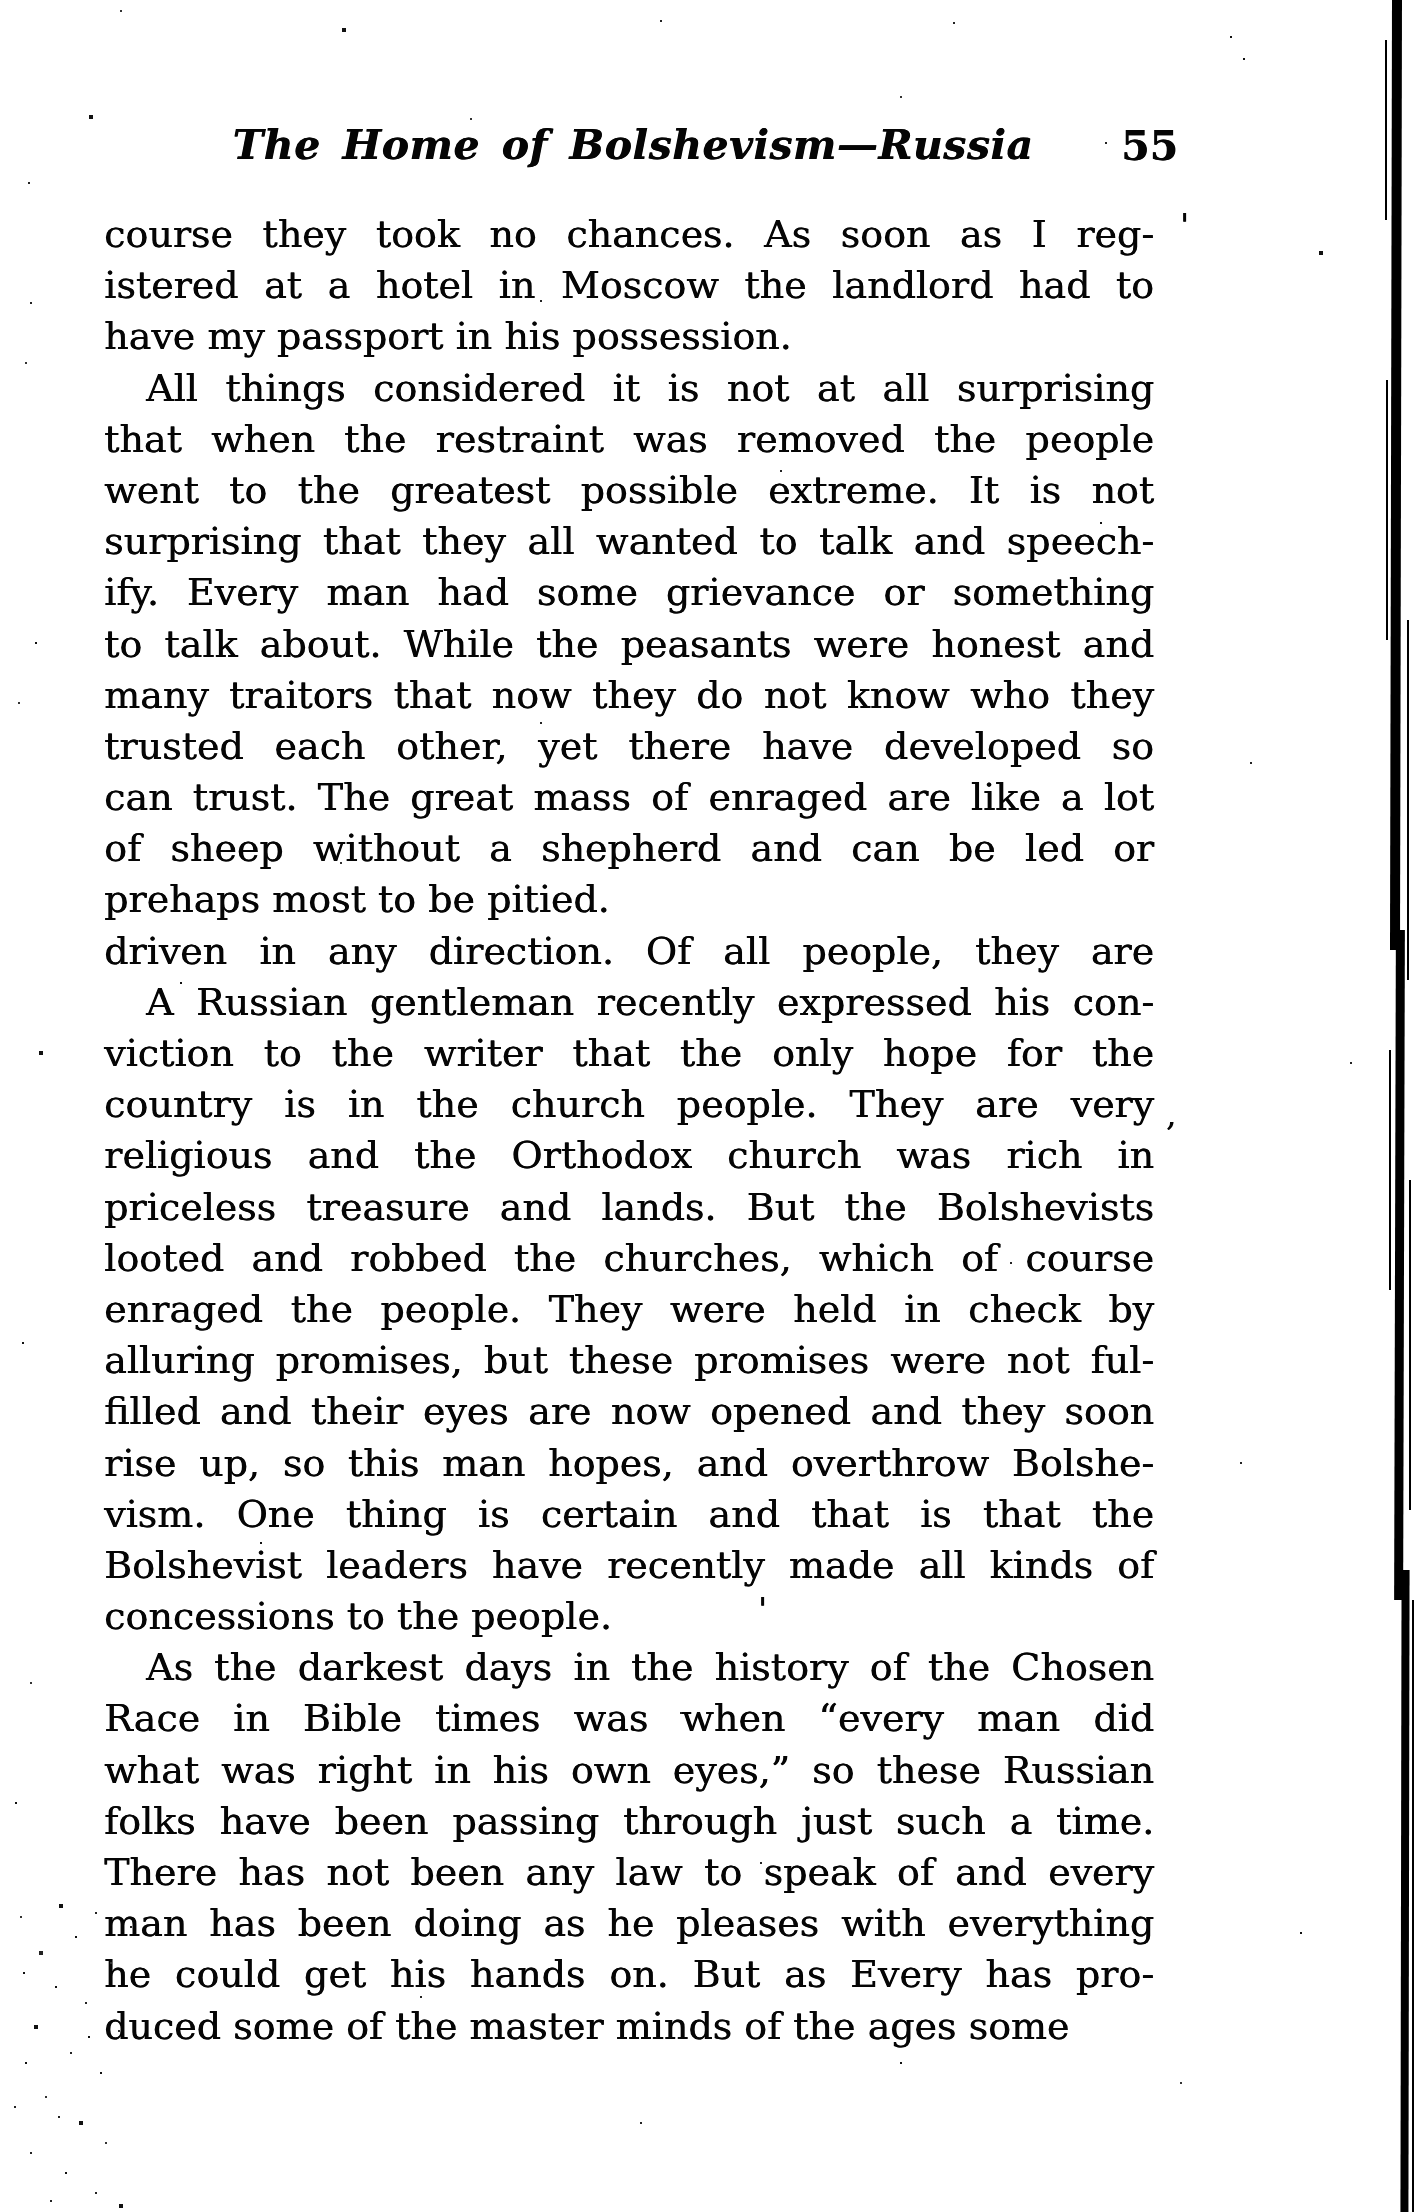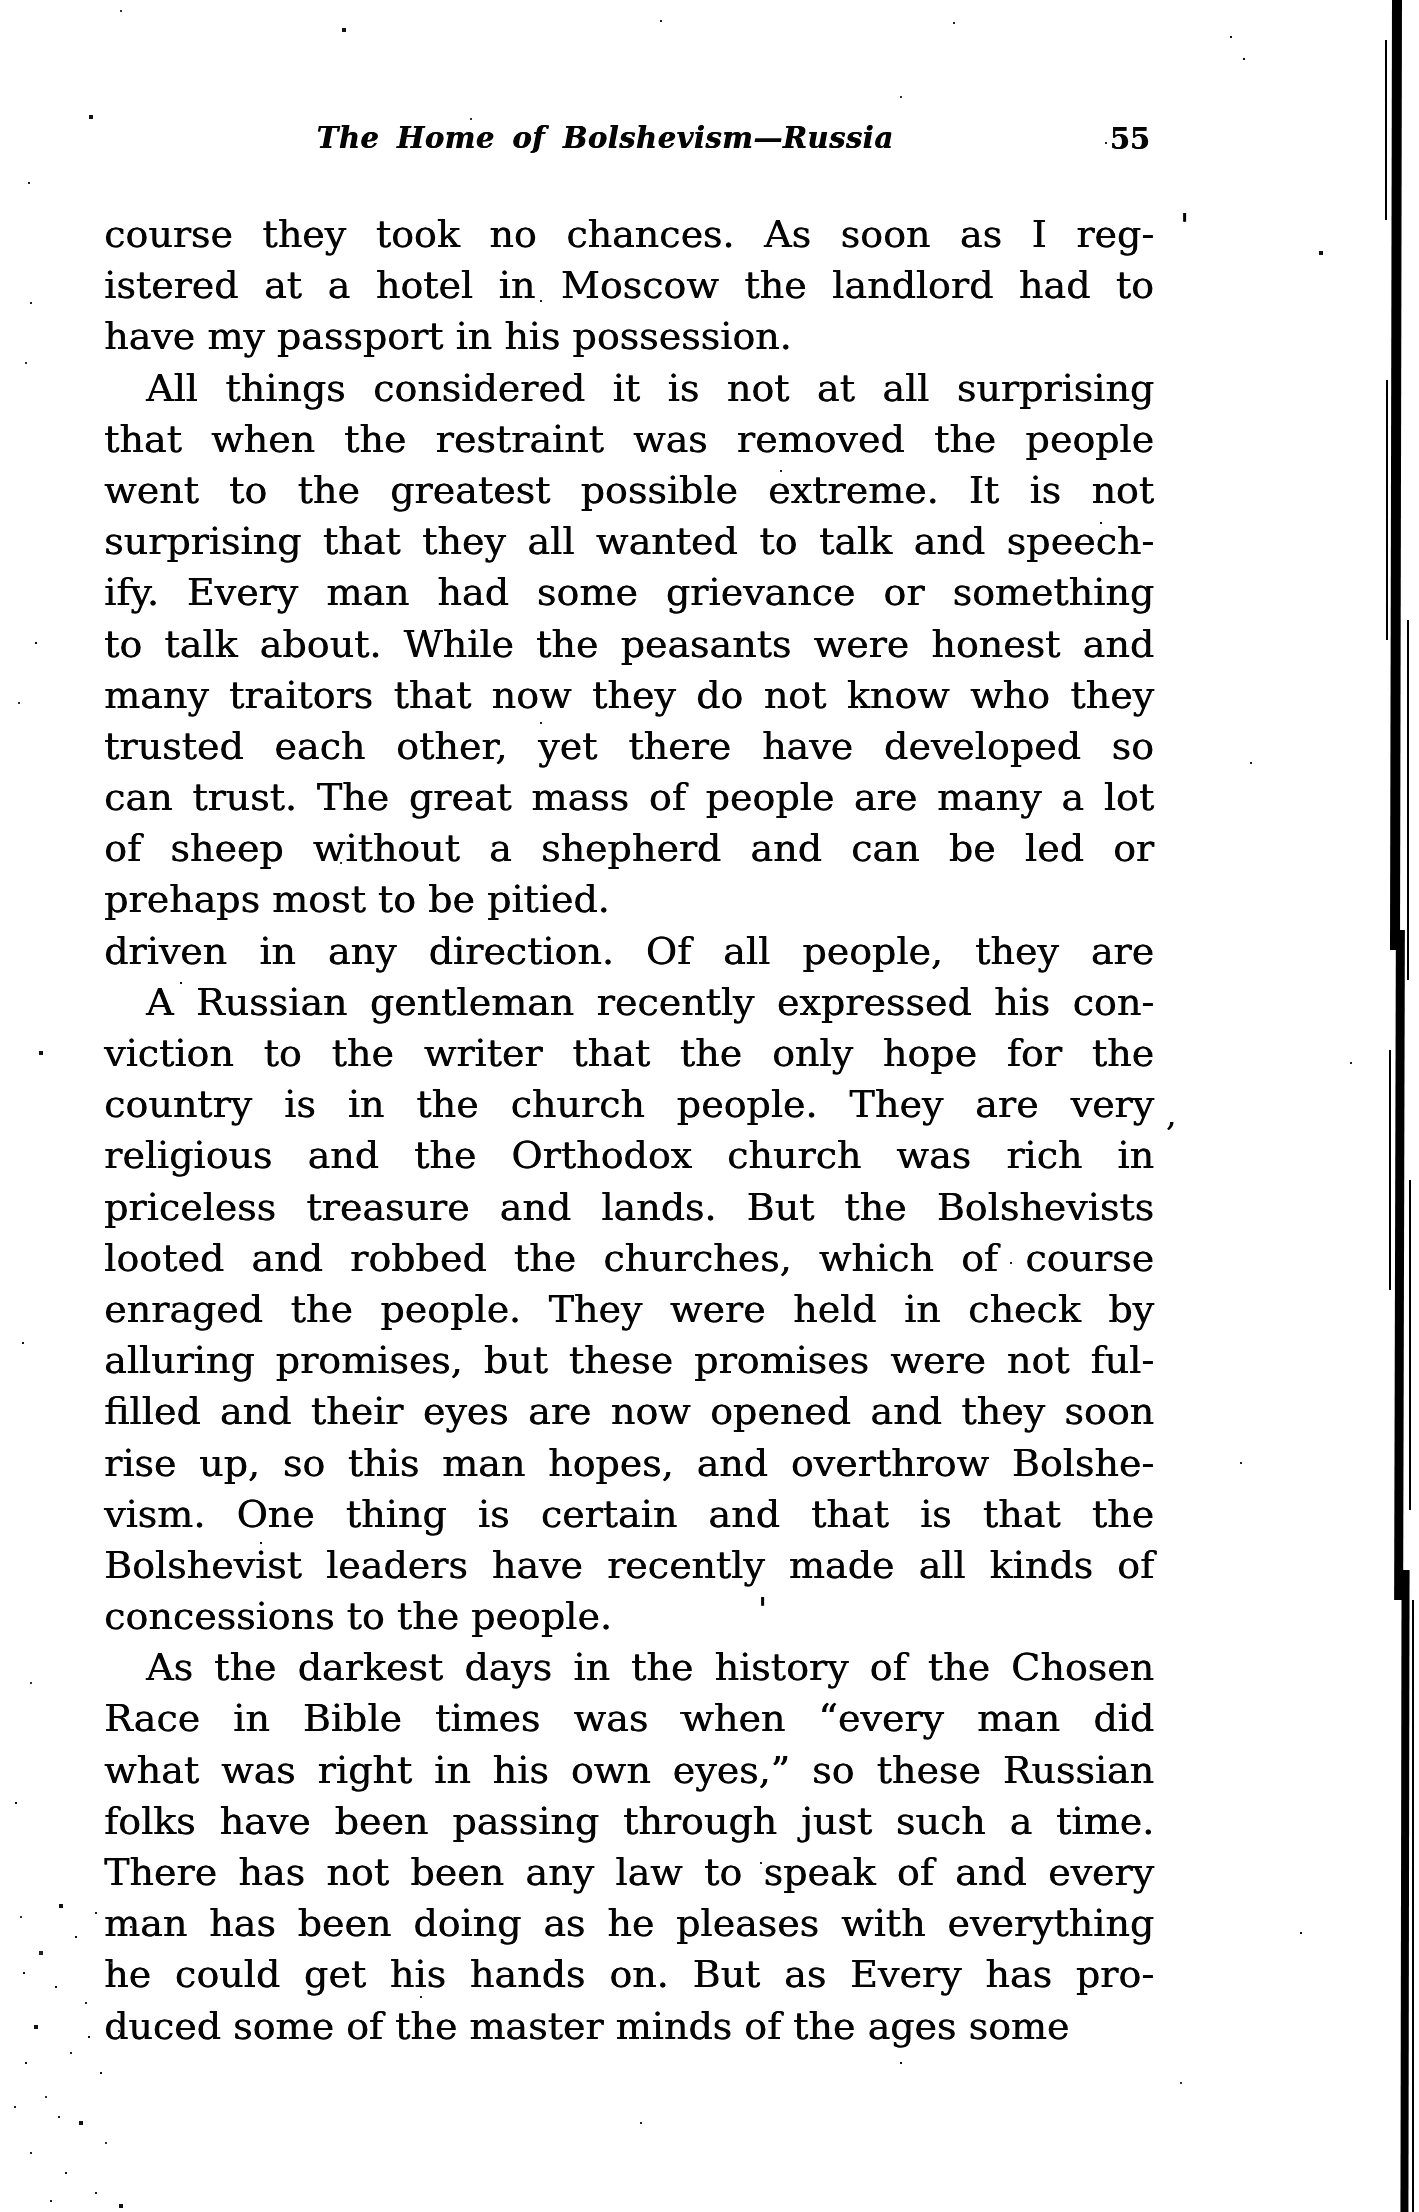--- a/index.html
+++ b/index.html
@@ -9,23 +9,23 @@
     position: relative;
     overflow: hidden;
     font-family: "DejaVu Serif", serif;
     color: #050505;
   }
   .scan-page { position: absolute; inset: 0; }
 
   
   .running-header {
     position: absolute;
-    left: 100px; top: 121px;
+    left: 128px; top: 121px;
     width: 1050px; height: 52px;
-    font-size: 29px;
+    font-size: 41px;
     font-weight: bold;
   }
   .header-title {
     position: absolute; left: 0; right: 40px;
     text-align: center;
     font-style: italic;
     word-spacing: 7px;
     letter-spacing: 0.5px;
     text-shadow: 0.5px 0 0 currentColor;
     white-space: nowrap;
@@ -130,21 +130,21 @@
       </div>
       <div>
         <div class="text-line indent">All things considered it is not at all surprising</div>
         <div class="text-line">that when the restraint was removed the people</div>
         <div class="text-line">went to the greatest possible extreme. It is not</div>
         <div class="text-line">surprising that they all wanted to talk and speech-</div>
         <div class="text-line">ify. Every man had some grievance or something</div>
         <div class="text-line">to talk about. While the peasants were honest and</div>
         <div class="text-line">many traitors that now they do not know who they</div>
         <div class="text-line">trusted each other, yet there have developed so</div>
-        <div class="text-line">can trust. The great mass of people are many a lot</div>
+        <div class="text-line">can trust. The great mass of enraged are like a lot</div>
         <div class="text-line">of sheep without a shepherd and can be led or</div>
         <div class="text-line para-end">prehaps most to be pitied.</div>
         <div class="text-line">driven in any direction. Of all people, they are</div>
       </div>
       <div>
         <div class="text-line indent">A Russian gentleman recently expressed his con-</div>
         <div class="text-line">viction to the writer that the only hope for the</div>
         <div class="text-line">country is in the church people. They are very</div>
         <div class="text-line">religious and the Orthodox church was rich in</div>
         <div class="text-line">priceless treasure and lands. But the Bolshevists</div>

